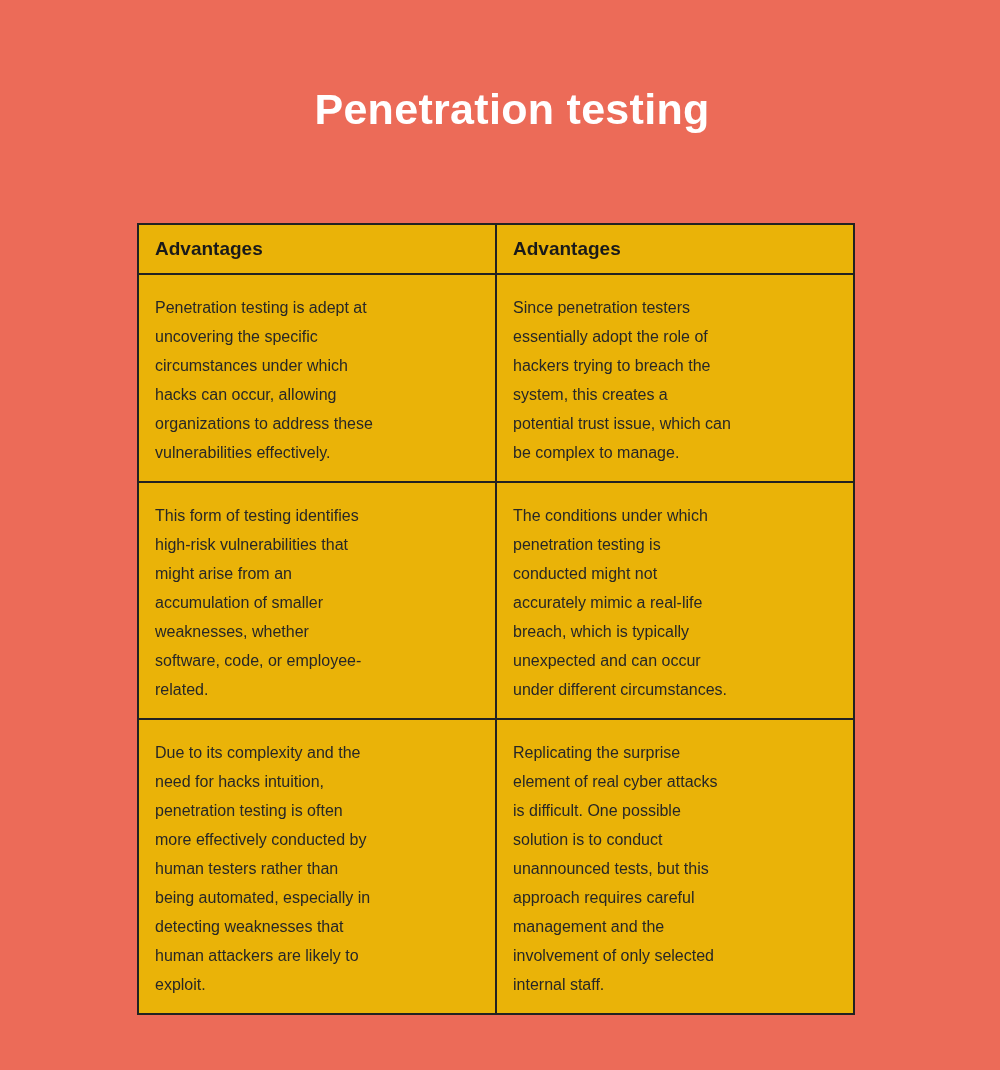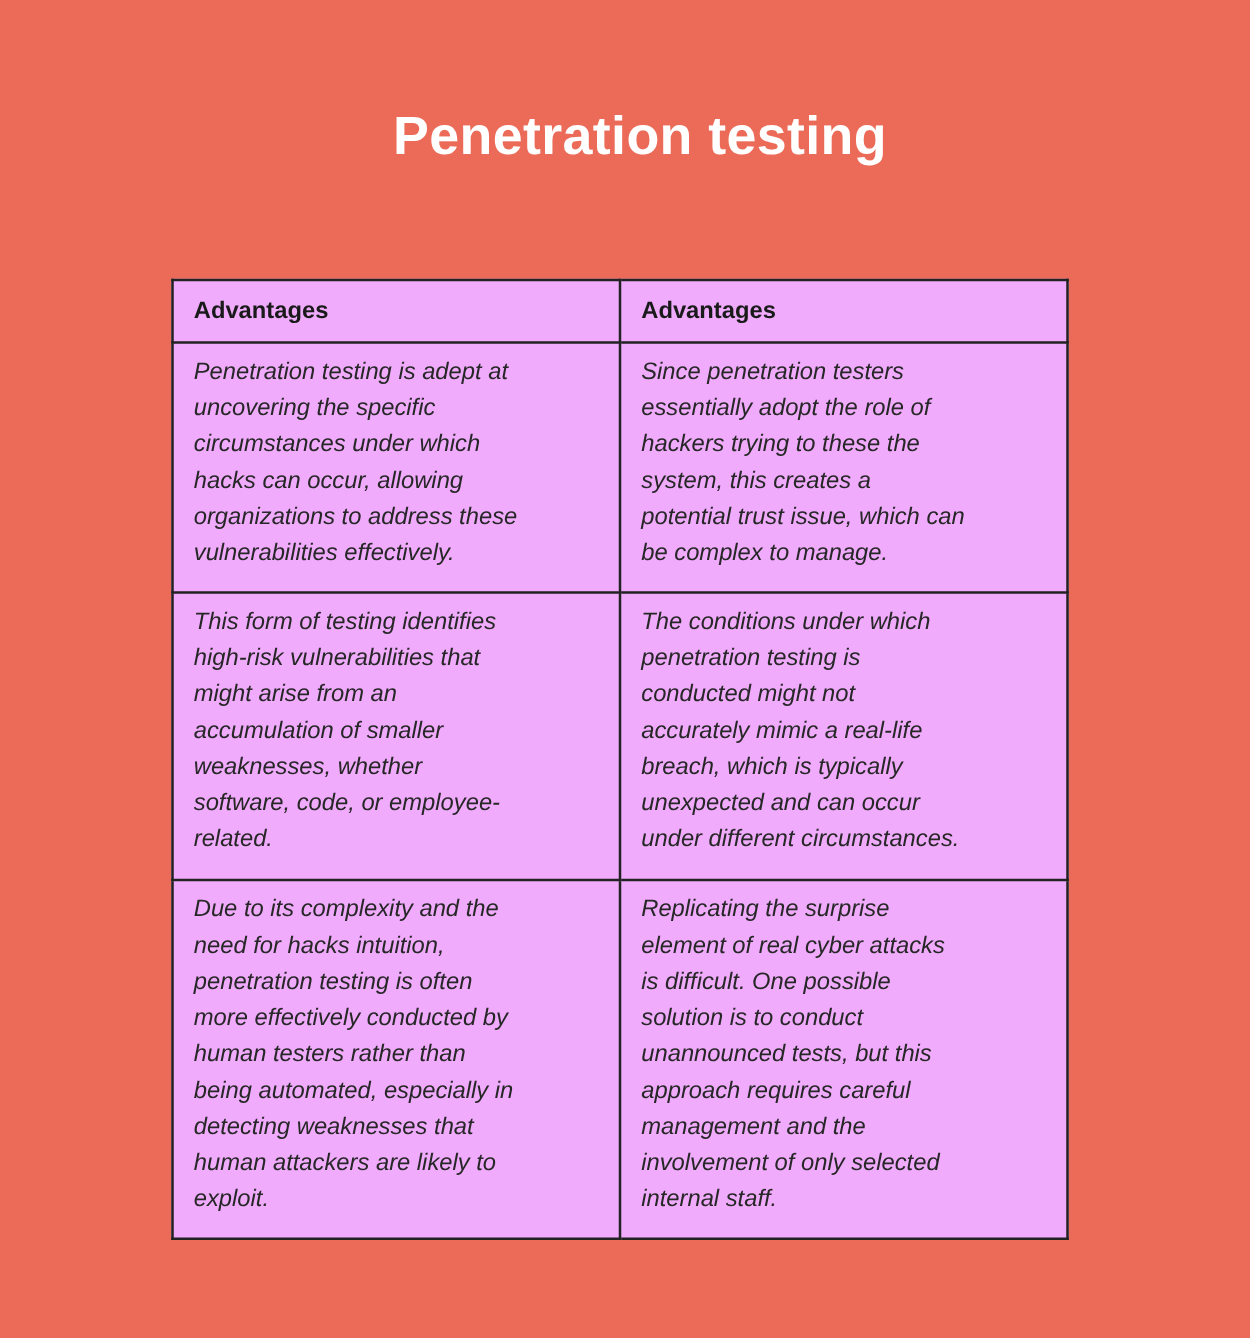--- a/index.html
+++ b/index.html
@@ -30,43 +30,42 @@
   .table-wrap {
     position: absolute;
     left: 137px;
     top: 223px;
     width: 718px;
   }
   table.comparison {
     width: 100%;
     border-collapse: collapse;
     table-layout: fixed;
-    background: #f0abfc;
+    background: #eab308;
   }
   table.comparison th,
   table.comparison td {
     box-sizing: border-box;
     border: 2px solid #222222;
     text-align: left;
     vertical-align: top;
     color: #272727;
   }
   table.comparison th {
     font-size: 19px;
     font-weight: 700;
     padding: 13px 16px 12px 16px;
     height: 50px;
     color: #1A1A1A;
   }
   table.comparison td {
-    font-size: 19px;
+    font-size: 16px;
     line-height: 29px;
-    padding: 8px 14px 14px 16px;
+    padding: 18px 14px 14px 16px;
     white-space: pre-line;
-    font-style: italic;
   }
   tr.row-0 td { height: 200px; }
   tr.row-1 td { height: 230px; }
   tr.row-2 td { height: 287px; }
 </style>
 </head>
 <body>
 
 <h1 class="page-title">Penetration testing</h1>
 
@@ -81,21 +80,21 @@
     <tbody>
       <tr class="row-0">
         <td>Penetration testing is adept at
 uncovering the specific
 circumstances under which
 hacks can occur, allowing
 organizations to address these
 vulnerabilities effectively.</td>
         <td>Since penetration testers
 essentially adopt the role of
-hackers trying to these the
+hackers trying to breach the
 system, this creates a
 potential trust issue, which can
 be complex to manage.</td>
       </tr>
       <tr class="row-1">
         <td>This form of testing identifies
 high-risk vulnerabilities that
 might arise from an
 accumulation of smaller
 weaknesses, whether

